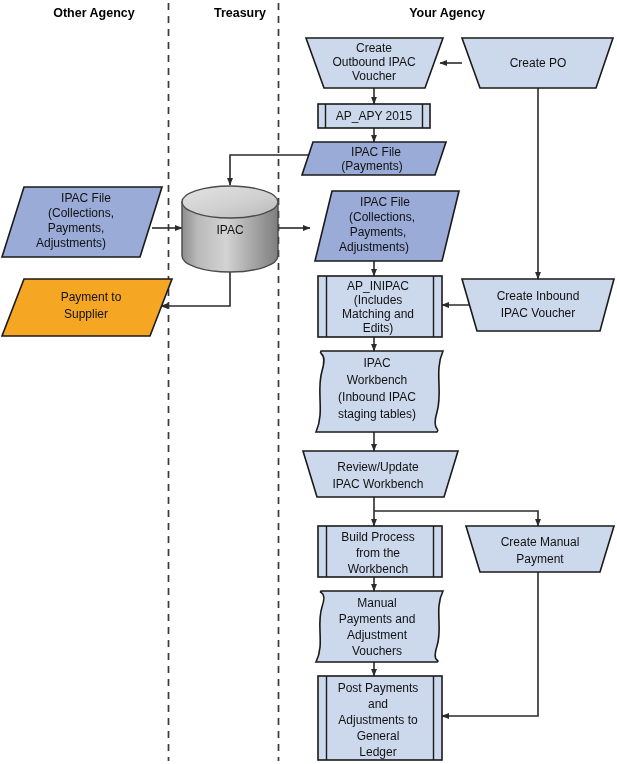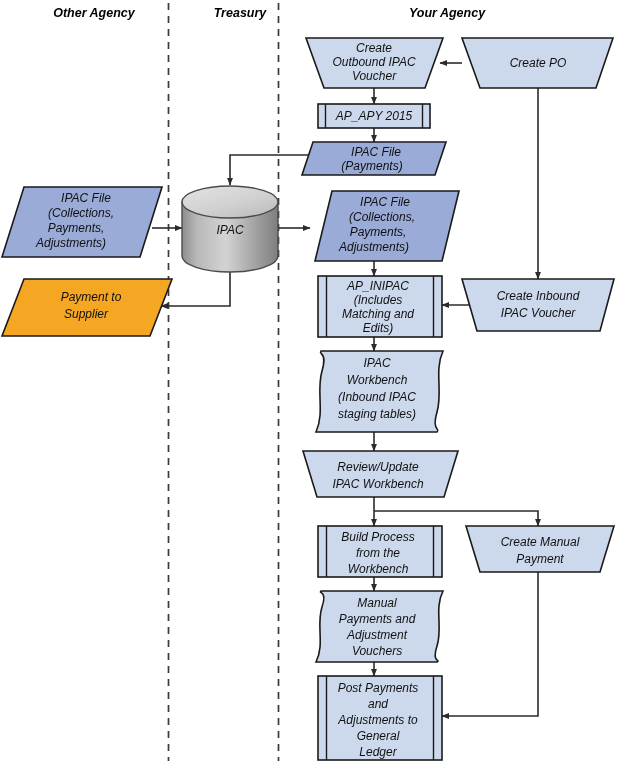--- a/index.html
+++ b/index.html
@@ -1,19 +1,19 @@
 <!DOCTYPE html>
 <html><head>
 <meta charset="utf-8">
 <style>
   html,body{margin:0;padding:0;background:#ffffff;}
   body{width:617px;height:764px;position:relative;
        font-family:"Liberation Sans","DejaVu Sans",sans-serif;
        -webkit-font-smoothing:antialiased;}
-  #stage{position:absolute;left:0;top:0;width:617px;height:764px;overflow:hidden;font-style:italic;}
+  #stage{position:absolute;left:0;top:0;width:617px;height:764px;overflow:hidden;}
   svg#diagram{position:absolute;left:0;top:0;width:617px;height:764px;display:block;}
   .lane-title{font-size:12.5px;font-weight:bold;fill:#000;text-anchor:middle;
               font-family:"Liberation Sans","DejaVu Sans",sans-serif;}
   .nodetext{font-size:12px;fill:#111;text-anchor:middle;
             font-family:"Liberation Sans","DejaVu Sans",sans-serif;}
   .shape-outline{stroke:#1a1a1a;stroke-width:1.6;}
   .divider{stroke:#3a3a3a;stroke-width:1.7;stroke-dasharray:7 6;fill:none;}
   .flow{stroke:#2b2b2b;stroke-width:1.6;fill:none;}
   .innerbar{stroke:#1a1a1a;stroke-width:1.4;fill:none;}
 </style>

